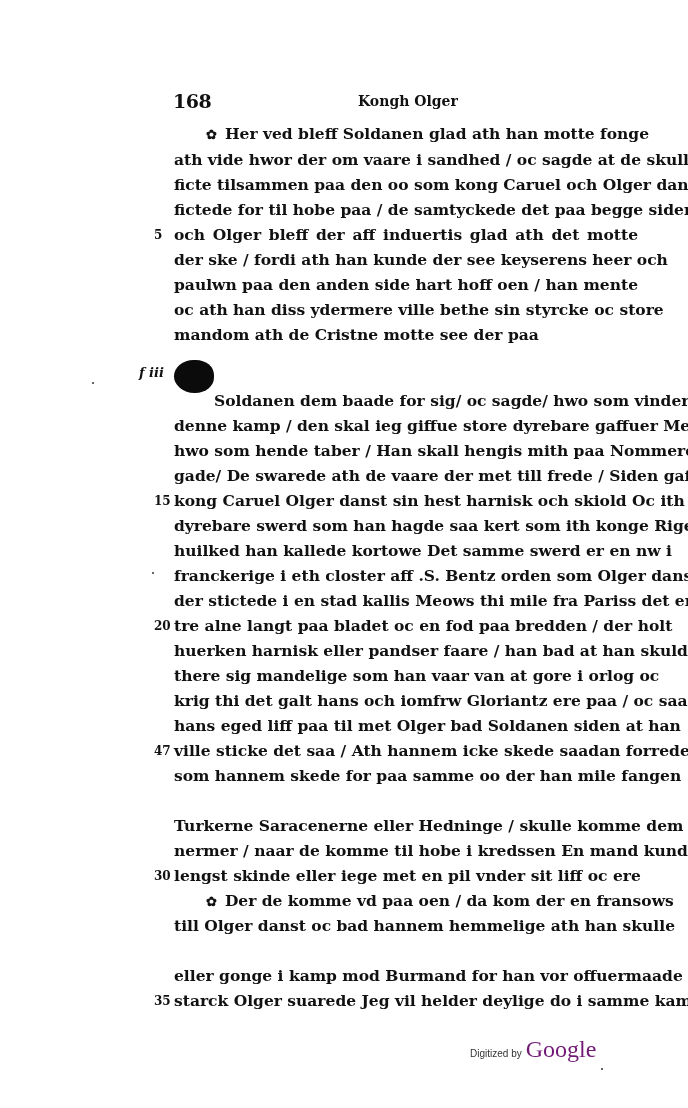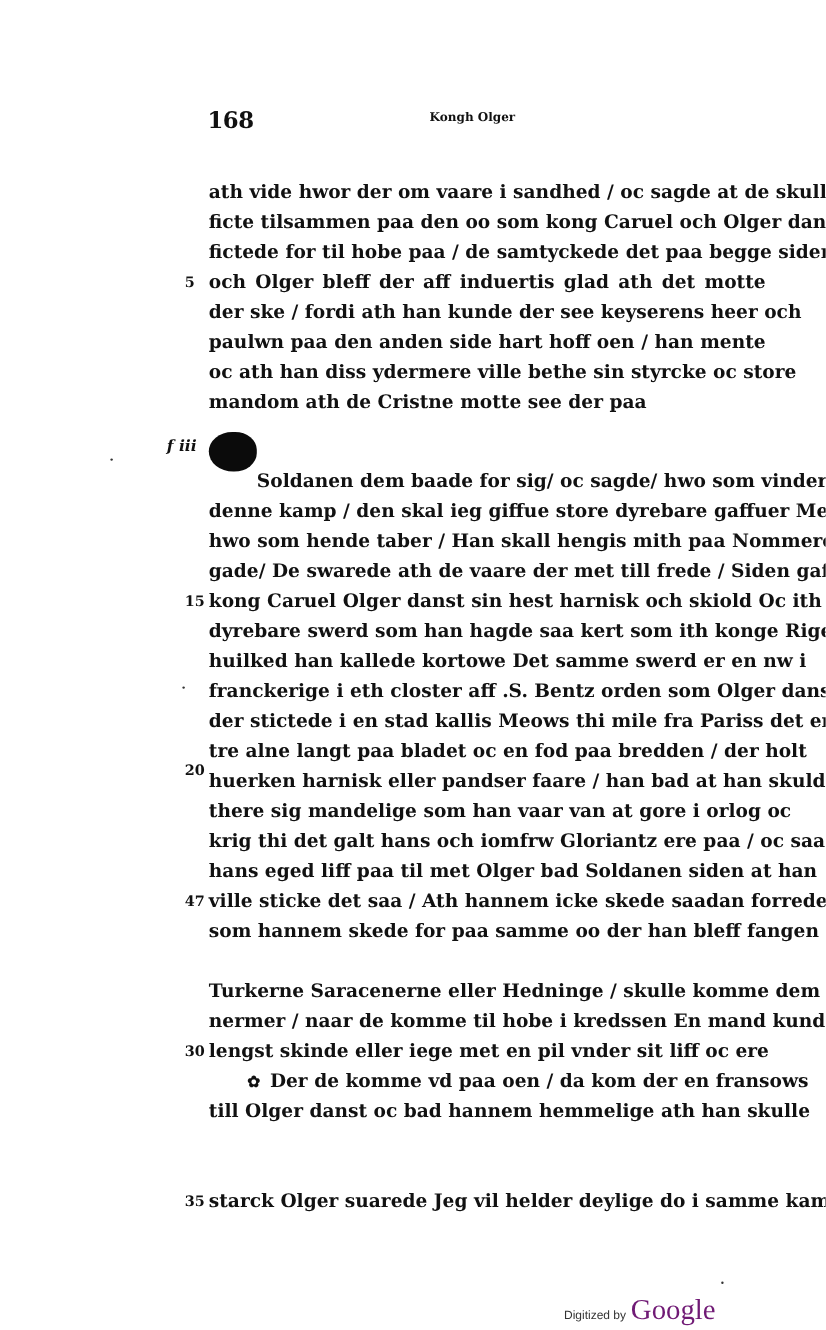--- a/index.html
+++ b/index.html
@@ -30,21 +30,21 @@
       font-weight: bold;
       font-size: 19px;
       letter-spacing: -0.5px;
     }
     .running-head {
       position: absolute;
       left: 358px;
       top: 93px;
       font-family: "DejaVu Serif", serif;
       font-weight: bold;
-      font-size: 10px;
+      font-size: 14px;
     }
     .line {
       position: absolute;
       left: 174px;
       width: 464px;
       height: 24px;
       font-family: "DejaVu Serif", serif;
       font-weight: bold;
       font-size: 15.5px;
       line-height: 24px;
@@ -104,41 +104,43 @@
       background: #333;
       border-radius: 50%;
     }
     .footer-credit {
       position: absolute;
       left: 470px;
       top: 1036px;
       display: flex;
       align-items: baseline;
       gap: 4px;
-      margin-top: 43px;
     }
     .footer-small {
       font-family: "Liberation Sans", sans-serif;
       font-size: 10px;
       color: #333;
     }
     .footer-brand {
       font-family: "Liberation Serif", serif;
       font-size: 24px;
       color: #701a75;
     }
   </style>
 </head>
 <body>
 
 <div class="page">
 
   <div class="page-number">168</div>
   <div class="running-head">Kongh Olger</div>
 
+  <div class="line indent" style="top:122px;">
+    <span class="fleuron">✿</span><span>Her ved bleff Soldanen glad ath han motte fonge</span>
+  </div>
   <div class="line" style="top:148px;">ath vide hwor der om vaare i sandhed / oc sagde at de skulle</div>
   <div class="line" style="top:173px;">ficte tilsammen paa den oo som kong Caruel och Olger danst</div>
   <div class="line" style="top:198px;">fictede for til hobe paa / de samtyckede det paa begge sider/</div>
   <div class="line-num" style="top:223px;">5</div>
   <div class="line" style="top:223px;">och Olger bleff der aff induertis glad ath det motte</div>
   <div class="line" style="top:248px;">der ske / fordi ath han kunde der see keyserens heer och</div>
   <div class="line" style="top:273px;">paulwn paa den anden side hart hoff oen / han mente</div>
   <div class="line" style="top:298px;">oc ath han diss ydermere ville bethe sin styrcke oc store</div>
   <div class="line last" style="top:323px;">mandom ath de Cristne motte see der paa</div>
 
@@ -149,38 +151,39 @@
   <div class="line" style="top:414px;">denne kamp / den skal ieg giffue store dyrebare gaffuer Men</div>
   <div class="line" style="top:439px;">hwo som hende taber / Han skall hengis mith paa Nommere</div>
   <div class="line" style="top:464px;">gade/ De swarede ath de vaare der met till frede / Siden gaff</div>
   <div class="line-num" style="top:489px;">15</div>
   <div class="line" style="top:489px;">kong Caruel Olger danst sin hest harnisk och skiold Oc ith</div>
   <div class="line" style="top:514px;">dyrebare swerd som han hagde saa kert som ith konge Rige</div>
   <div class="line" style="top:539px;">huilked han kallede kortowe Det samme swerd er en nw i</div>
   <div class="line" style="top:564px;">franckerige i eth closter aff .S. Bentz orden som Olger danst</div>
   <div class="stray-dot" style="left:152px; top:572px;"></div>
   <div class="line" style="top:589px;">der stictede i en stad kallis Meows thi mile fra Pariss det er</div>
-  <div class="line-num" style="top:614px;margin-top:16px;">20</div>
+  <div class="line-num" style="top:614px;">20</div>
   <div class="line" style="top:614px;">tre alne langt paa bladet oc en fod paa bredden / der holt</div>
   <div class="line" style="top:639px;">huerken harnisk eller pandser faare / han bad at han skulde</div>
   <div class="line" style="top:664px;">there sig mandelige som han vaar van at gore i orlog oc</div>
   <div class="line" style="top:689px;">krig thi det galt hans och iomfrw Gloriantz ere paa / oc saa</div>
   <div class="line" style="top:714px;">hans eged liff paa til met Olger bad Soldanen siden at han</div>
   <div class="line-num" style="top:739px;">47</div>
   <div class="line" style="top:739px;">ville sticke det saa / Ath hannem icke skede saadan forredelse</div>
-  <div class="line" style="top:764px;">som hannem skede for paa samme oo der han bleff fangen</div>
+  <div class="line" style="top:764px;">som hannem skede for paa samme oo der han mile fangen</div>
   <div class="line" style="top:814px;">Turkerne Saracenerne eller Hedninge / skulle komme dem</div>
   <div class="line" style="top:839px;">nermer / naar de komme til hobe i kredssen En mand kunde</div>
   <div class="line-num" style="top:864px;">30</div>
   <div class="line last" style="top:864px;">lengst skinde eller iege met en pil vnder sit liff oc ere</div>
 
   <div class="line indent" style="top:889px;">
     <span class="fleuron">✿</span><span>Der de komme vd paa oen / da kom der en fransows</span>
   </div>
   <div class="line" style="top:914px;">till Olger danst oc bad hannem hemmelige ath han skulle</div>
+  <div class="line" style="top:964px;">eller gonge i kamp mod Burmand for han vor offuermaade</div>
   <div class="line-num" style="top:989px;">35</div>
   <div class="line" style="top:989px;">starck Olger suarede Jeg vil helder deylige do i samme kamp/</div>
 
   <div class="footer-credit">
     <span class="footer-small">Digitized by</span>
     <span class="footer-brand">Google</span>
   </div>
   <div class="stray-dot" style="left:601px; top:1068px;"></div>
 
 </div>

